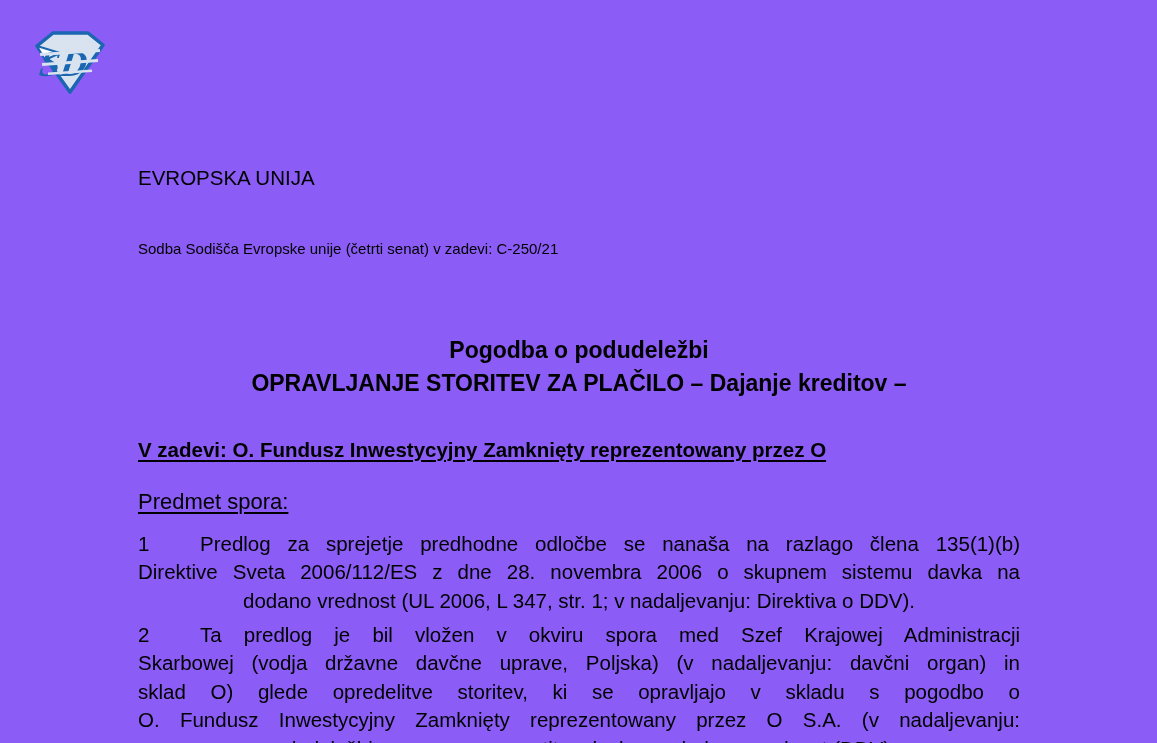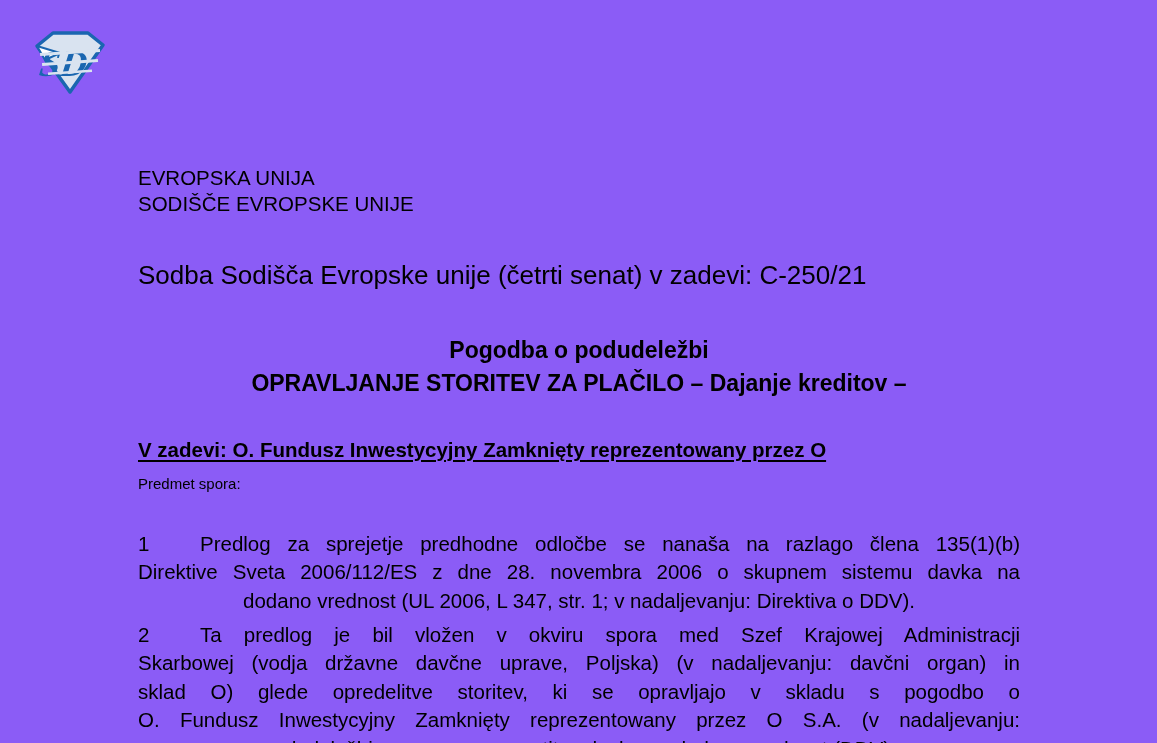--- a/index.html
+++ b/index.html
@@ -23,22 +23,22 @@
     position: absolute;
     left: 138px;
     top: 165px;
     font-size: 20.5px;
     line-height: 26px;
     white-space: nowrap;
   }
   .caseinfo {
     position: absolute;
     left: 138px;
-    top: 262px;
-    font-size: 26px;
+    top: 236px;
+    font-size: 15px;
     line-height: 26.5px;
     white-space: nowrap;
   }
   .doc-title {
     position: absolute;
     left: 138px;
     top: 334px;
     width: 882px;
     text-align: center;
     font-weight: bold;
@@ -52,22 +52,23 @@
     font-size: 20.5px;
     font-weight: bold;
     text-decoration: underline;
     text-decoration-thickness: 2px;
     text-underline-offset: 3px;
     white-space: nowrap;
   }
   .subject-heading {
     position: absolute;
     left: 138px;
-    top: 475px;
-    font-size: 15px;
+    top: 489px;
+    font-size: 22px;
+    text-decoration: underline;
     text-decoration-thickness: 2px;
     text-underline-offset: 3px;
     white-space: nowrap;
   }
   .para {
     position: absolute;
     left: 138px;
     width: 882px;
     font-size: 20.5px;
     line-height: 28.4px;
@@ -89,21 +90,20 @@
       <polygon points="5,18 28,25 13,32" fill="#ffffff" stroke="#1a66b0" stroke-width="2" stroke-linejoin="round"></polygon>
       <text x="13" y="48" font-family="Liberation Serif, serif" font-style="italic" font-weight="bold" font-size="37" fill="#1a66b0" transform="skewX(-8)">SD</text>
       <rect x="8" y="23" width="60" height="3" fill="#d9e3f0" transform="rotate(-4 38 24)"></rect>
       <rect x="10" y="33" width="56" height="3" fill="#d9e3f0" transform="rotate(-4 38 34)"></rect>
       <rect x="16" y="43" width="44" height="2.5" fill="#d9e3f0" transform="rotate(-4 38 44)"></rect>
     </svg>
   </div>
 
   <div class="hdr">
     <div>EVROPSKA UNIJA</div>
-    <div>SODIŠČE EVROPSKE UNIJE</div>
   </div>
 
   <div class="caseinfo">
     <div>Sodba Sodišča Evropske unije (četrti senat) v zadevi: C-250/21</div>
   </div>
 
   <div class="doc-title">
     <div>Pogodba o podudeležbi</div>
     <div>OPRAVLJANJE STORITEV ZA PLAČILO – Dajanje kreditov –</div>
   </div>

